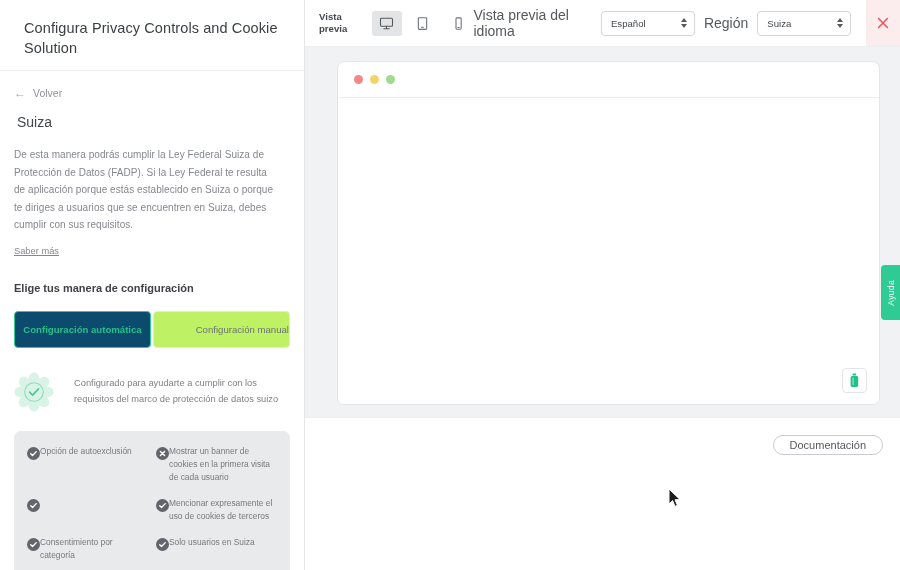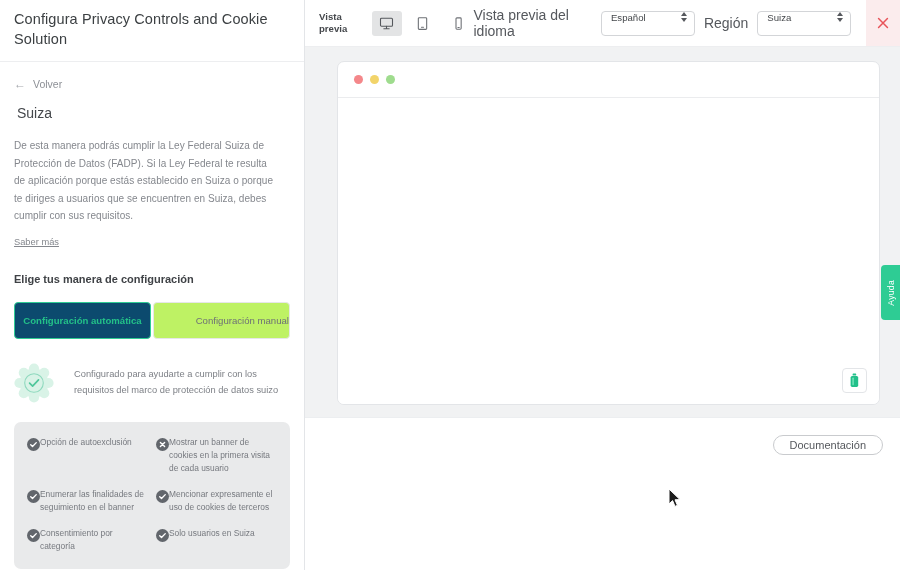--- a/index.html
+++ b/index.html
@@ -10,23 +10,24 @@
   }
   .app { position: relative; width: 900px; height: 570px; display: flex; }
 
   
   .sidebar {
     width: 305px; height: 570px; background: #fff;
     border-right: 1px solid #e3e5e8;
     display: flex; flex-direction: column;
   }
   .sidebar-header {
-    padding: 10px 14px 12px 14px;
+    padding: 10px 14px 12px 24px;
     border-bottom: 1px solid #edeef0;
     min-height: 47px;
+    margin-top: 9px;
   }
   .sidebar-header h1 {
     font-size: 14.5px; font-weight: 400; color: #3c4043;
     line-height: 1.35; letter-spacing: .1px;
   }
   .sidebar-body { padding: 0 14px; flex: 1; overflow: hidden; }
 
   .back-link {
     display: flex; align-items: center; gap: 7px;
     margin: 16px 0 0 0; cursor: pointer;
@@ -110,21 +111,21 @@
   .device-btn.active { background: #e3e4e5; }
 
   .tb-right {
     display: flex; align-items: center; gap: 9px;
     margin-left: auto; height: 100%;
   }
   .tb-ftext { font-size: 14px; color: #55585d; }
   .sel {
     height: 25px; min-width: 94px; border: 1px solid #d3d5d8;
     border-radius: 4px; background: #fff;
-    display: flex; align-items: flex-start; padding: 0 7px 0 9px;
+    display: flex; align-items: center; padding: 0 7px 0 9px;
     font-size: 9.6px; color: #44474b; cursor: pointer;
     justify-content: space-between; gap: 10px;
   }
   .sel-spin { display:flex; flex-direction:column; gap:2px; align-items:center; }
   .spin-up, .spin-dn {
     width: 0; height: 0; border-left: 3.2px solid transparent;
     border-right: 3.2px solid transparent;
   }
   .spin-up { border-bottom: 4px solid #55585d; }
   .spin-dn { border-top: 4px solid #55585d; }
@@ -259,21 +260,20 @@
           </span>
           <span class="check-label">Mostrar un banner de cookies en la primera visita de cada usuario</span>
         </div>
         <div class="check-item">
           <span class="check-ico">
             <svg width="13" height="13" viewBox="0 0 16 16">
                 <circle cx="8" cy="8" r="8" fill="#62666c"></circle>
                 <path d="M4.6 8.2 L6.8 10.4 L11.4 5.7" fill="none" stroke="#fff" stroke-width="1.7" stroke-linecap="round" stroke-linejoin="round"></path>
               </svg>
           </span>
-          <span class="check-label">Enumerar las finalidades de seguimiento en el banner</span>
         </div>
         <div class="check-item">
           <span class="check-ico">
             <svg width="13" height="13" viewBox="0 0 16 16">
                 <circle cx="8" cy="8" r="8" fill="#62666c"></circle>
                 <path d="M4.6 8.2 L6.8 10.4 L11.4 5.7" fill="none" stroke="#fff" stroke-width="1.7" stroke-linecap="round" stroke-linejoin="round"></path>
               </svg>
           </span>
           <span class="check-label">Mencionar expresamente el uso de cookies de terceros</span>
         </div>

